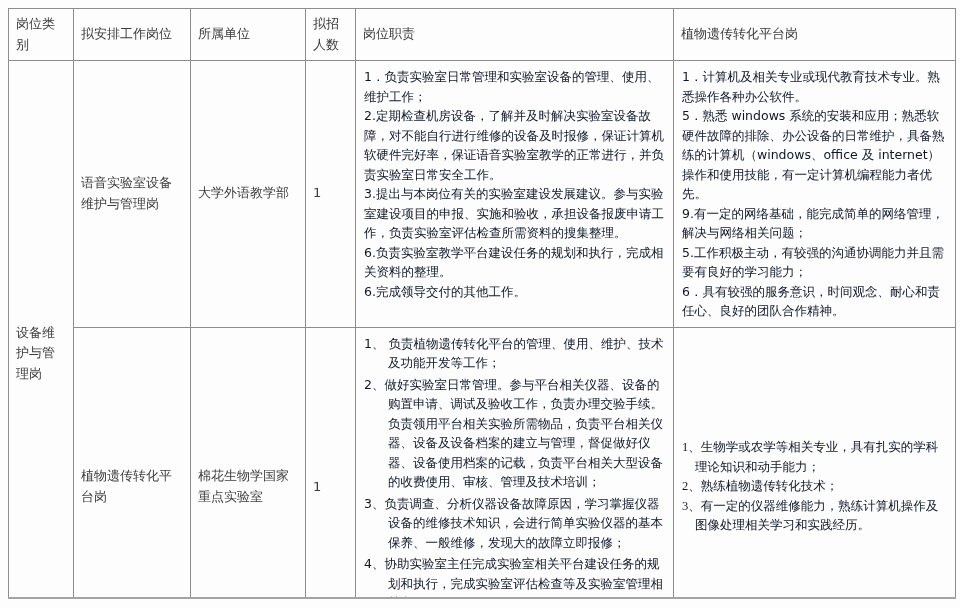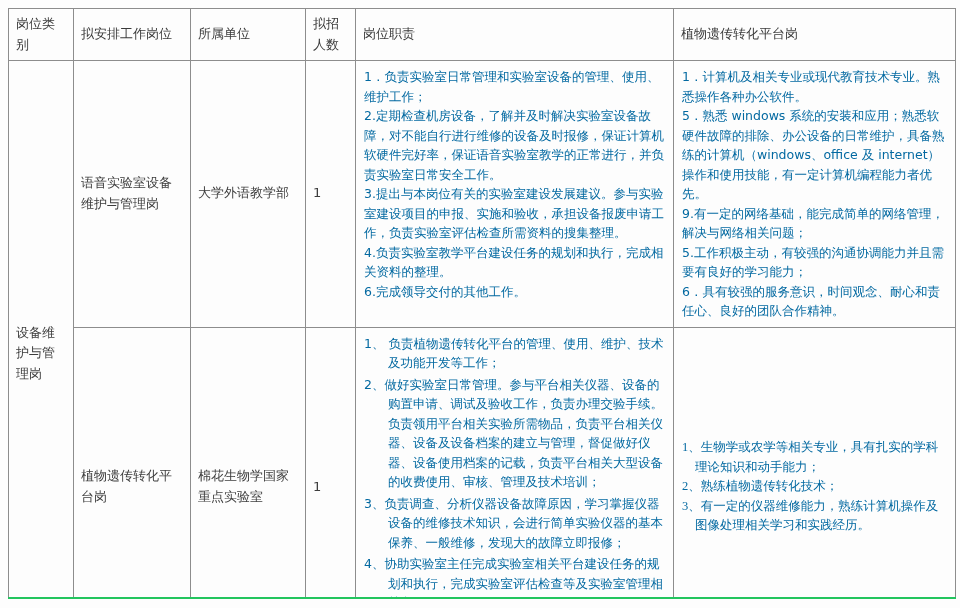--- a/index.html
+++ b/index.html
@@ -7,21 +7,21 @@
   body {
     background:#fdfdfd;
     font-family:"DejaVu Sans","Liberation Sans",sans-serif;
     color:#3d3d3d;
     position:relative;
   }
   .table-wrap {
     position:absolute; left:8px; top:8px;
     width:948px; height:591px;
     overflow:hidden;
-    border-bottom:2px solid #22c55e;
+    border-bottom:2px solid #a3a3a3;
     background:#fdfdfd;
   }
   table.jobs {
     border-collapse:collapse;
     table-layout:fixed;
     width:947px;
   }
   th, td {
     border:1px solid #8d8d8d;
     font-weight:normal;
@@ -33,21 +33,21 @@
     word-break:break-all;
   }
   thead th { height:52px; font-size:13px; color:#3a3a3a; }
   td.cat   { vertical-align:middle; }
   td.pos, td.unit, td.cnt { vertical-align:middle; }
   td.duties { vertical-align:top; padding:6px 8px; }
   td.reqs   { vertical-align:middle; padding:6px 8px;margin-top:35px; }
   .duties .item, .reqs .item {
     font-size:12.5px;
     line-height:1.56;
-    color:#0369a1;
+    color:#0f172a;
   }
   tr.row1 { height:238px; }
   tr.row2 { height:320px; }
   
   tr.row2 td.duties .item { padding-left:24px; text-indent:-24px; margin-bottom:2px; }
   tr.row2 td.reqs   .item { padding-left:13px; text-indent:-13px;font-family:Liberation Serif, serif; }
 </style>
 </head>
 <body>
 
@@ -74,21 +74,21 @@
     <tbody>
       <tr class="row1">
         <td class="cat" rowspan="2">设备维护与管理岗</td>
         <td class="pos">语音实验室设备维护与管理岗</td>
         <td class="unit">大学外语教学部</td>
         <td class="cnt">1</td>
         <td class="duties">
             <p class="item">1．负责实验室日常管理和实验室设备的管理、使用、维护工作；</p>
             <p class="item">2.定期检查机房设备，了解并及时解决实验室设备故障，对不能自行进行维修的设备及时报修，保证计算机软硬件完好率，保证语音实验室教学的正常进行，并负责实验室日常安全工作。</p>
             <p class="item">3.提出与本岗位有关的实验室建设发展建议。参与实验室建设项目的申报、实施和验收，承担设备报废申请工作，负责实验室评估检查所需资料的搜集整理。</p>
-            <p class="item">4.负责实验室教学平台建设任务的规划和执行，完成相关资料的整理。</p>
+            <p class="item">6.负责实验室教学平台建设任务的规划和执行，完成相关资料的整理。</p>
             <p class="item">6.完成领导交付的其他工作。</p>
           </td>
         <td class="reqs">
             <p class="item">1．计算机及相关专业或现代教育技术专业。熟悉操作各种办公软件。</p>
             <p class="item">5．熟悉 windows 系统的安装和应用；熟悉软硬件故障的排除、办公设备的日常维护，具备熟练的计算机（windows、office 及 internet）操作和使用技能，有一定计算机编程能力者优先。</p>
             <p class="item">9.有一定的网络基础，能完成简单的网络管理，解决与网络相关问题；</p>
             <p class="item">5.工作积极主动，有较强的沟通协调能力并且需要有良好的学习能力；</p>
             <p class="item">6．具有较强的服务意识，时间观念、耐心和责任心、良好的团队合作精神。</p>
           </td>
       </tr>

